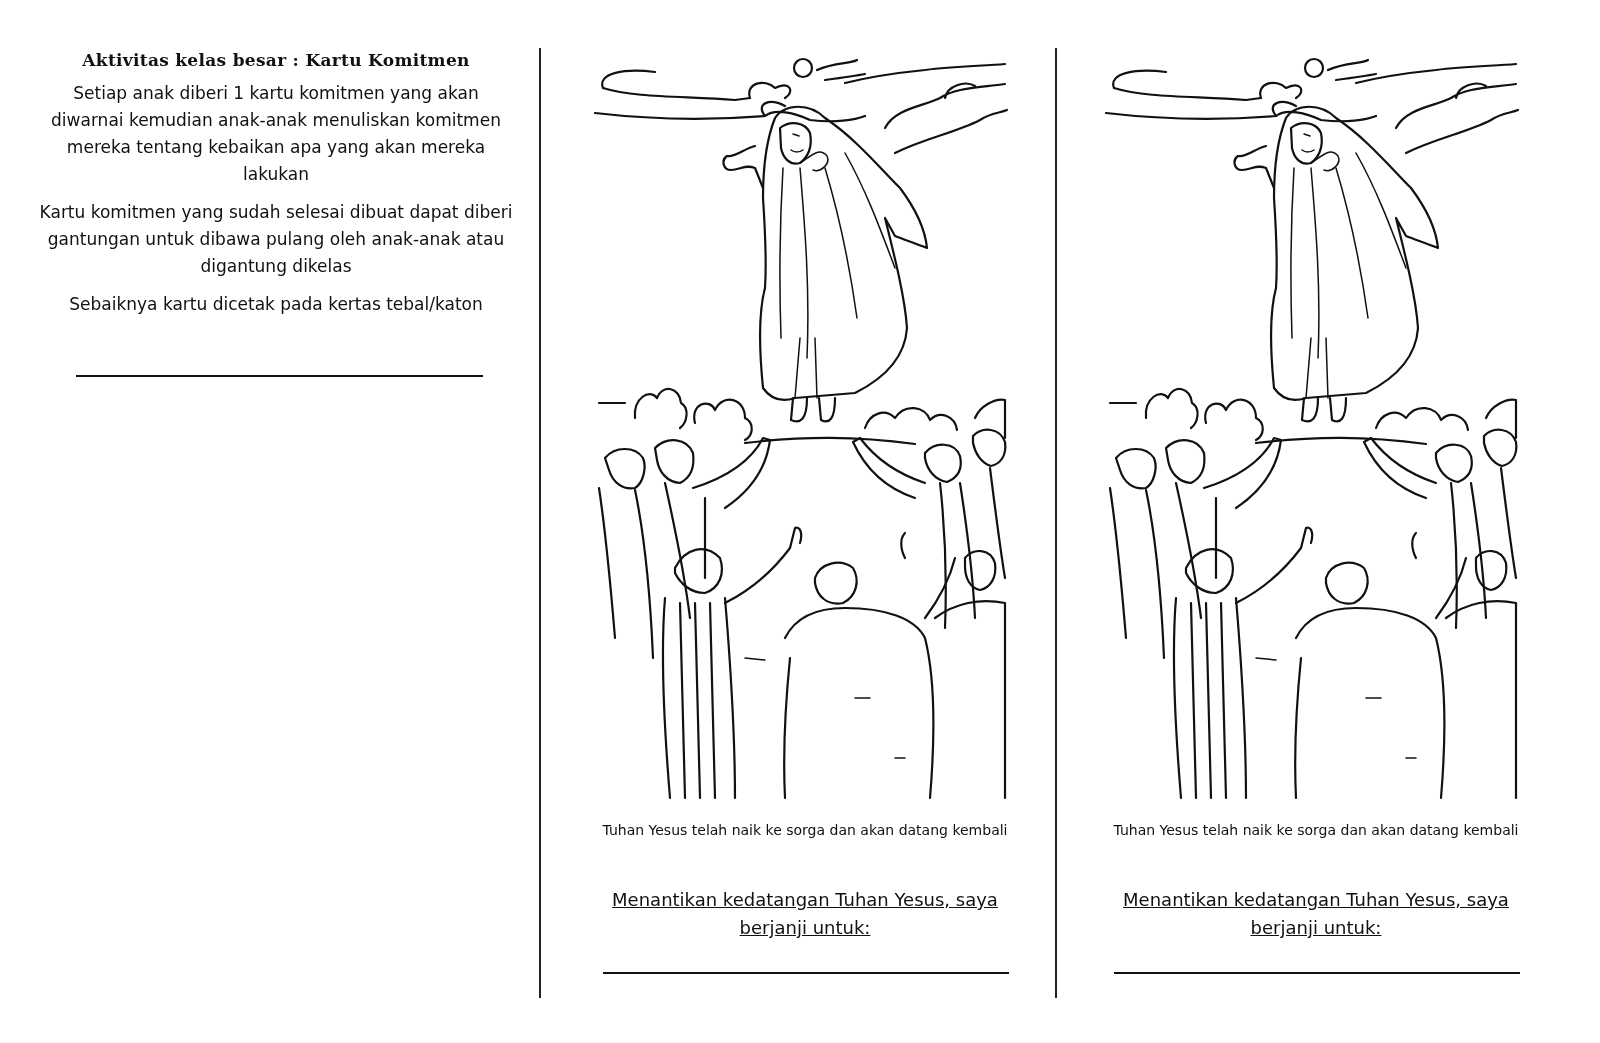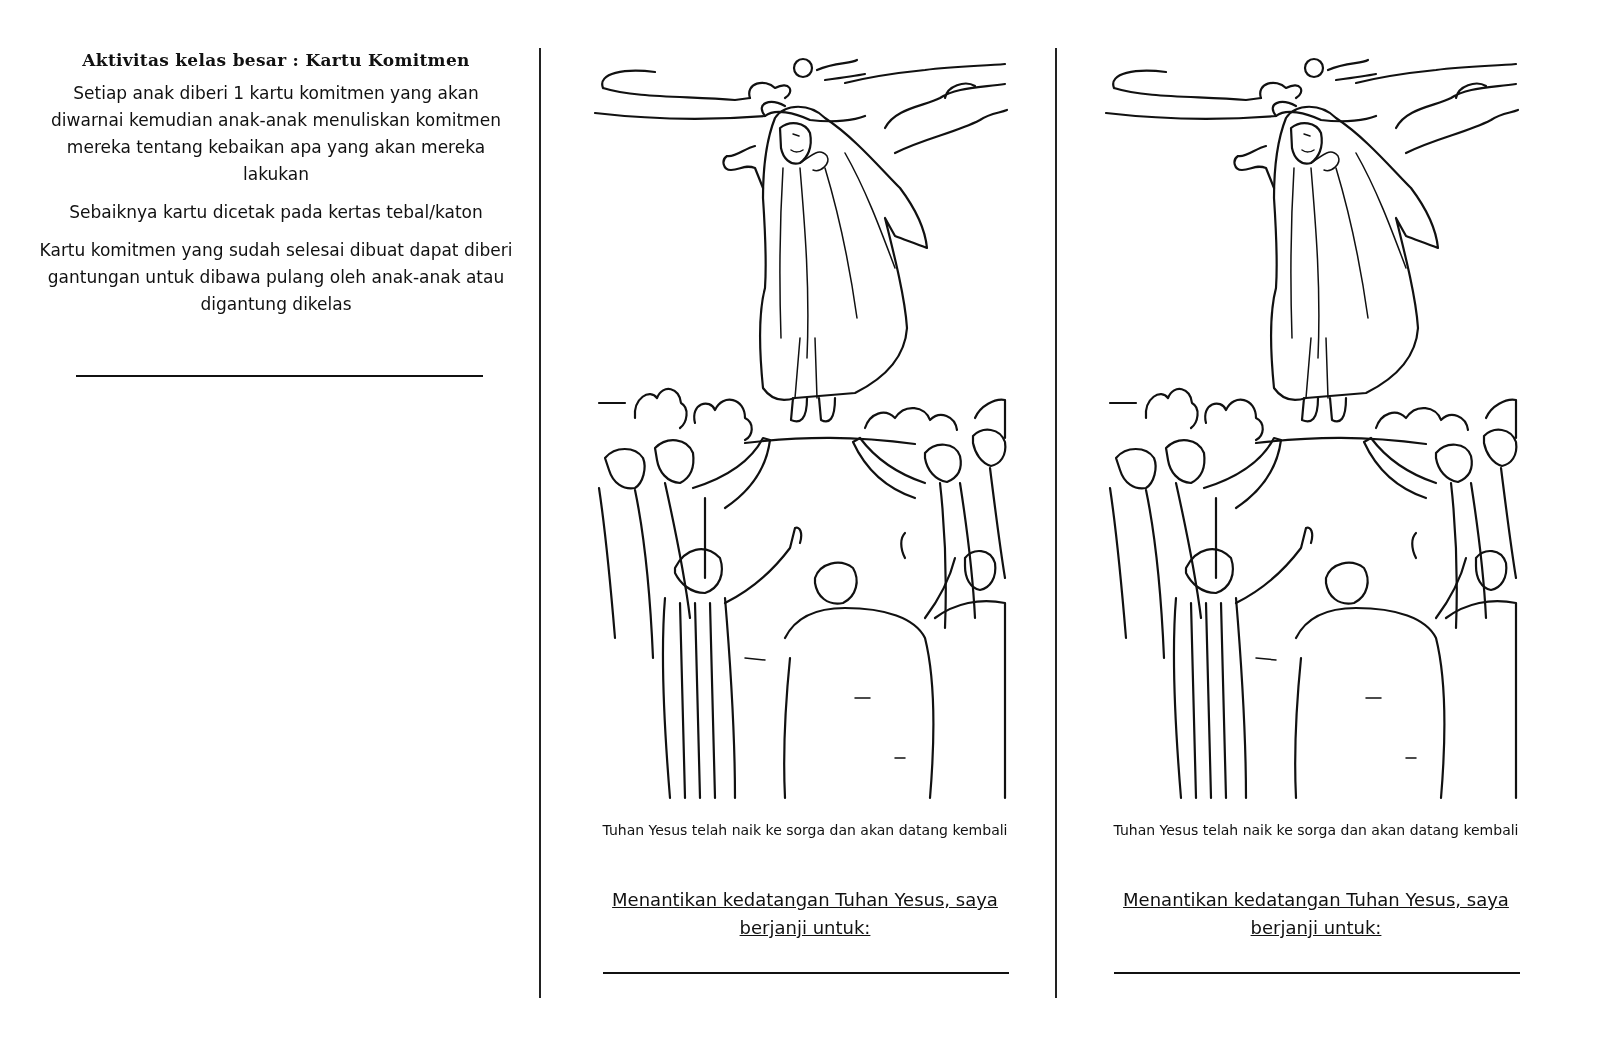--- a/index.html
+++ b/index.html
@@ -21,22 +21,22 @@
   svg { overflow:visible; }
   .ink { fill:none; stroke:#111; stroke-width:2.2; stroke-linecap:round; stroke-linejoin:round; }
   .ink-thin { fill:none; stroke:#111; stroke-width:1.5; stroke-linecap:round; stroke-linejoin:round; }
 </style>
 </head>
 <body>
 
 <div class="panel-left">
   <div class="title">Aktivitas kelas besar : Kartu Komitmen</div>
   <p class="para">Setiap anak diberi 1 kartu komitmen yang akan diwarnai kemudian anak-anak menuliskan komitmen mereka tentang kebaikan apa yang akan mereka lakukan</p>
+  <p class="para">Kartu komitmen yang sudah selesai dibuat dapat diberi gantungan untuk dibawa pulang oleh anak-anak atau digantung dikelas</p>
   <p class="para">Sebaiknya kartu dicetak pada kertas tebal/katon</p>
-  <p class="para">Kartu komitmen yang sudah selesai dibuat dapat diberi gantungan untuk dibawa pulang oleh anak-anak atau digantung dikelas</p>
 </div>
 <div class="rule" style="left:76px; top:375px; width:407px;"></div>
 
 <div class="divider" style="left:539px;"></div>
 <div class="divider" style="left:1055px;"></div>
 
 <div class="card" style="left:565px;">
   <svg class="art" viewBox="0 0 420 740" aria-label="jesus-ascension-coloring-illustration">
     <g>
       <path class="ink" d="M8,30 C2,15 30,10 60,14 M8,30 C40,40 90,38 140,42 L155,40 M0,55 C60,62 120,62 170,58 C180,50 200,55 215,62 C240,65 260,62 270,58"></path>

